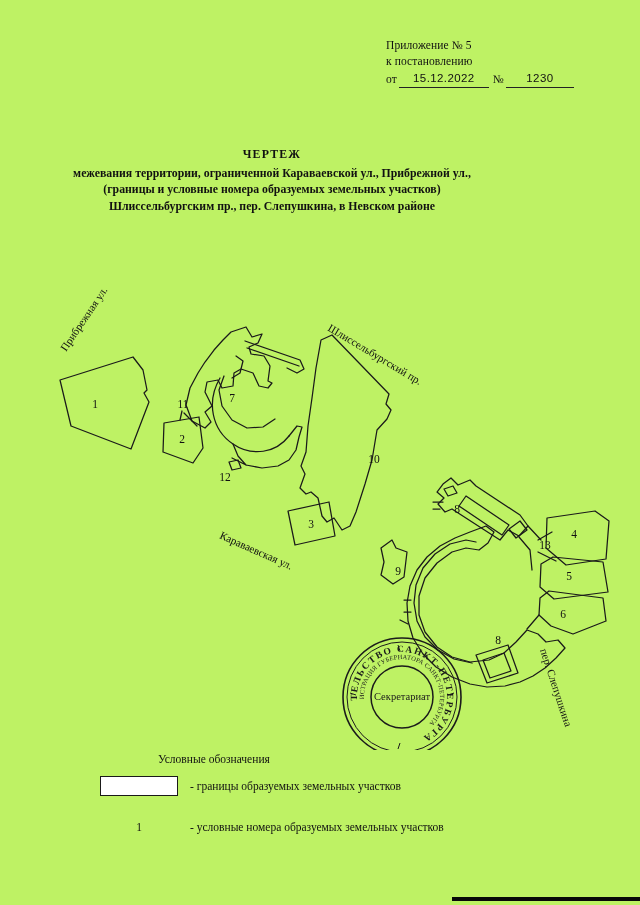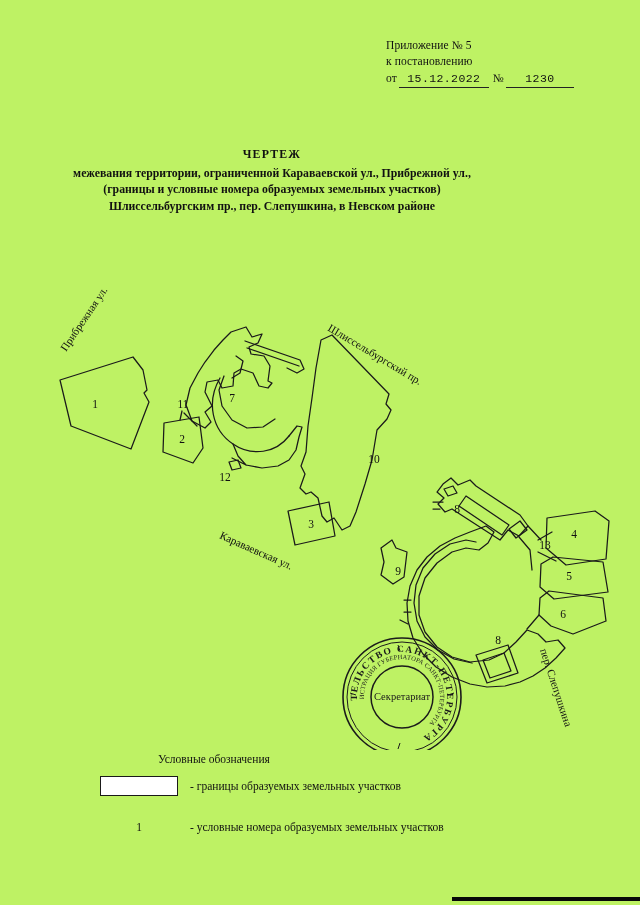--- a/index.html
+++ b/index.html
@@ -32,31 +32,31 @@
     top: 38px;
     width: 210px;
     font-size: 11.5px;
     line-height: 15.5px;
     letter-spacing: 0.1px;
   }
   .appendix .ln { white-space: nowrap; }
 
   .date-row {
     display: flex;
-    align-items: flex-start;
+    align-items: center;
     margin-top: 2px;
     font-size: 11.5px;
     white-space: nowrap;
   }
   .date-row .lbl { padding-right: 2px; }
   .blank {
     border-bottom: 1px solid #222;
     display: inline-block;
     text-align: center;
-    font-family: Liberation Mono, monospace;
+    font-family: Liberation Sans, sans-serif;
     font-size: 11.5px;
     letter-spacing: 0.4px;
     padding: 0 3px 0 3px;
   }
   .blank.date { width: 84px; }
   .blank.num  { width: 62px; }
   .date-row .no { padding: 0 2px 0 4px; font-size: 11.5px; }
 
   
   .title-block {

